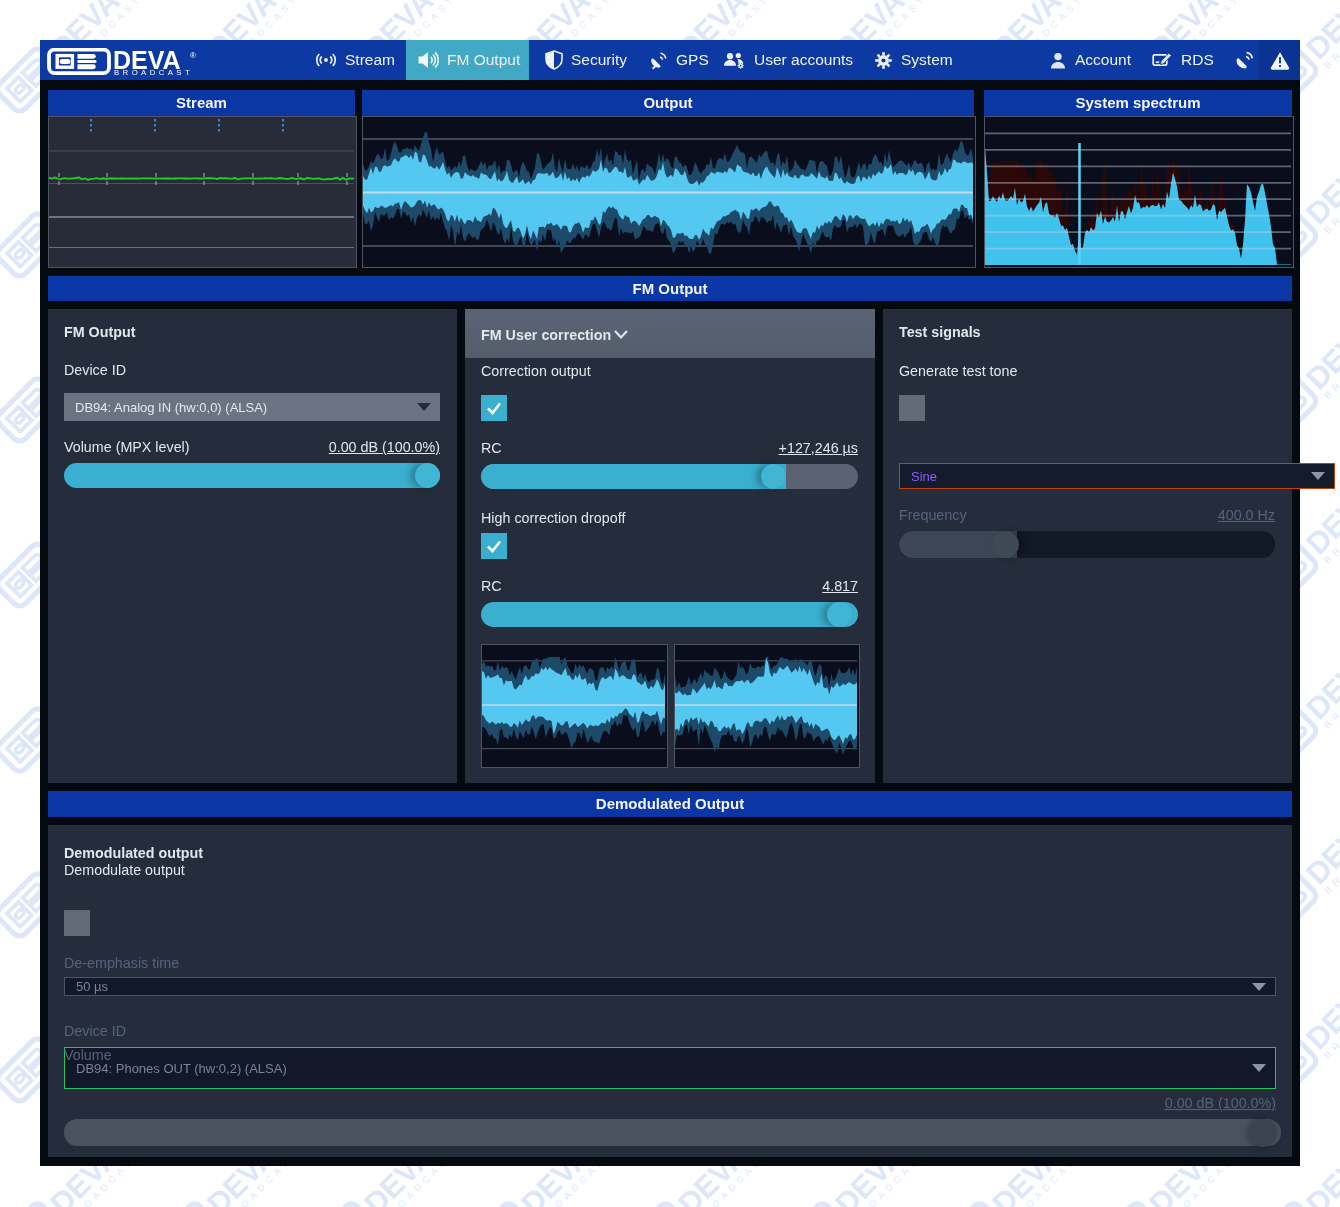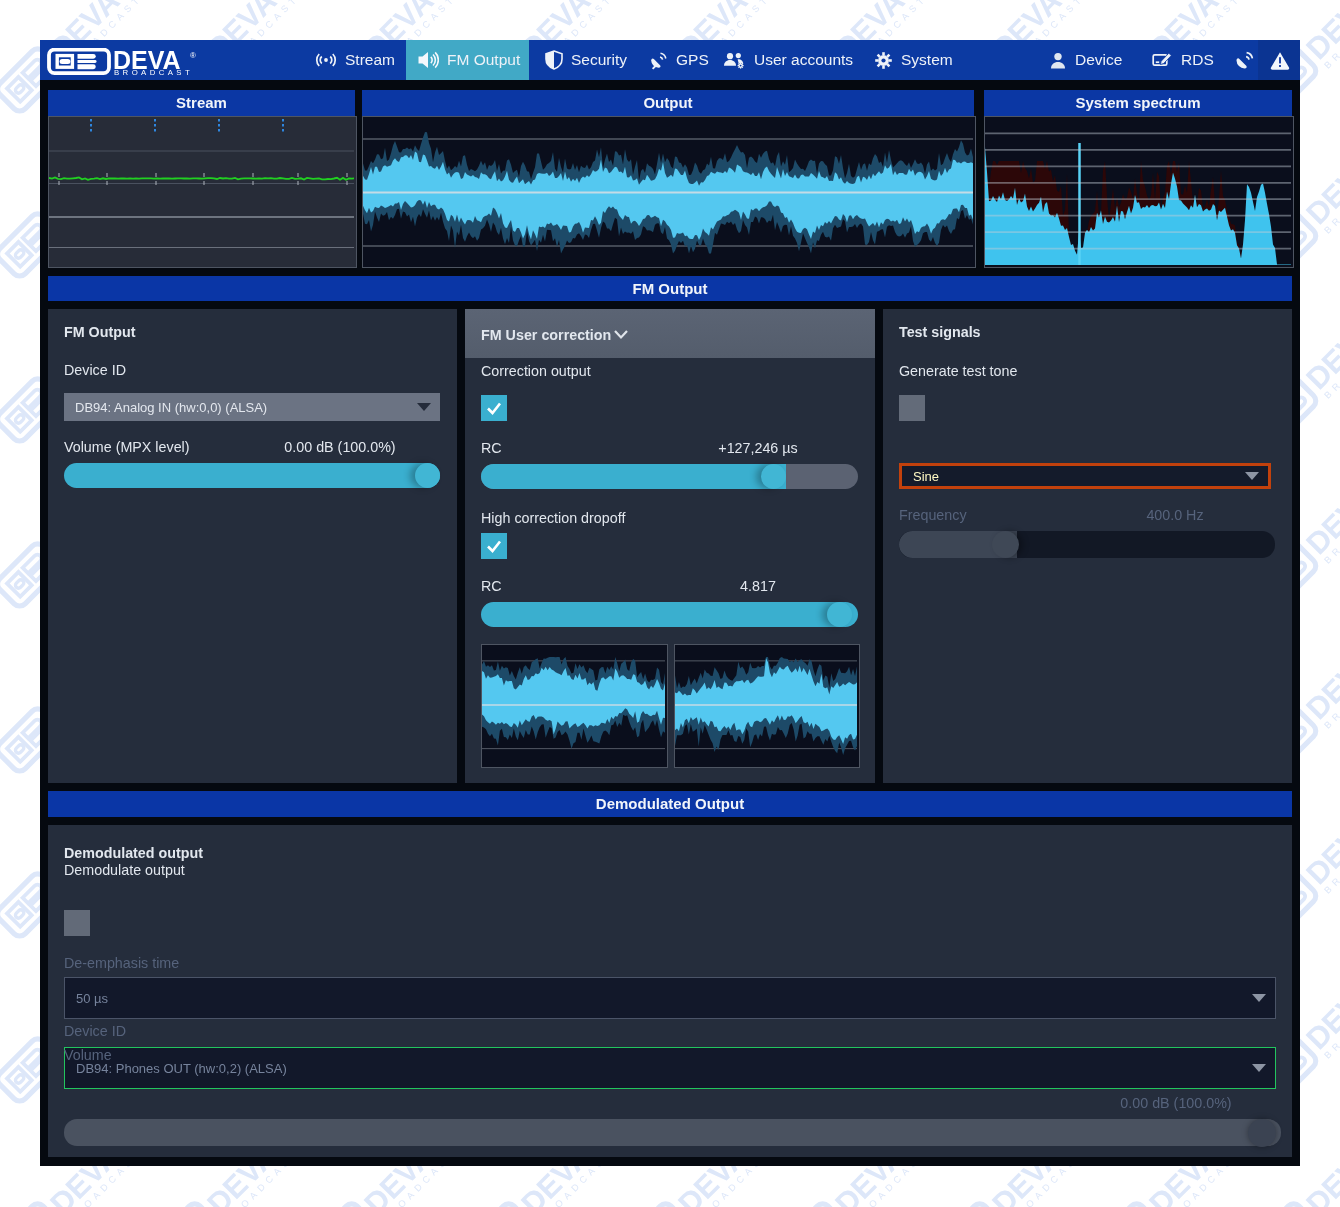--- a/index.html
+++ b/index.html
@@ -9,21 +9,21 @@
   .nav{position:absolute;left:40px;top:40px;width:1260px;height:40px;background:#0c3aa2;}
   .navitem{position:absolute;top:40px;height:40px;display:flex;align-items:center;color:#eef2f8;font-size:15.5px;}
   .navitem svg{margin-right:8px;}
   .hdr{position:absolute;background:#0b37a4;color:#f2f5fa;font-size:15px;font-weight:700;text-align:center;line-height:26px;height:26px;}
   .secbar{position:absolute;left:48px;width:1244px;height:25px;background:#0a36a6;color:#f2f5fa;font-size:15px;font-weight:700;text-align:center;line-height:25px;}
   .panel{position:absolute;background:#252d3c;}
   .chart{position:absolute;background:#0a0e1c;border:1px solid #4e5562;}
   .lbl{position:absolute;font-size:14.3px;color:#e2e7ee;white-space:nowrap;}
   .bold{font-weight:700;}
   .glbl{color:#56637c;}
-  .val{text-align:center;}
+  .val{text-align:right;text-decoration:underline;}
   .sel{position:absolute;height:25px;box-sizing:border-box;font-size:13px;display:flex;align-items:center;padding-left:11px;white-space:nowrap;}
   .sel .car{position:absolute;right:9px;top:50%;margin-top:-4px;width:0;height:0;border-left:7px solid transparent;border-right:7px solid transparent;border-top:8px solid #242b3a;}
   .sel2 .car{border-top-color:#8d95a4;}
   .slider{position:absolute;height:25px;border-radius:13px;}
   .thumb{position:absolute;border-radius:50%;}
   .chk{position:absolute;width:26px;height:26px;}
 </style></head>
 <body>
 <div class="page">
 <svg class="abs" width="1340" height="1207" style="left:0;top:0">
@@ -267,21 +267,21 @@
     <circle cx="9.5" cy="9.5" r="5.4" fill="#eef2f8"></circle>
     <circle cx="9.5" cy="9.5" r="2.1" fill="#0c3aa2"></circle>
       </svg>
   <span>System</span>
     </div>
 <div class="navitem" style="left:1049px">
   <svg width="18" height="19" viewBox="0 0 18 19">
     <circle cx="9" cy="5.6" r="3.7" fill="#dfe6f0"></circle>
     <path d="M2 17.5 c0-4.2 3.1-6.6 7-6.6 s7 2.4 7 6.6 z" fill="#dfe6f0"></path>
       </svg>
-  <span>Device</span>
+  <span>Account</span>
     </div>
 <div class="navitem" style="left:1152px">
   <svg width="21" height="20" viewBox="0 0 21 20">
     <rect x="1.2" y="4.8" width="13.6" height="10.4" rx="1.5" fill="none" stroke="#eef2f8" stroke-width="1.7"></rect>
     <path d="M3.8 12.2 h3.4" stroke="#eef2f8" stroke-width="1.7"></path>
     <path d="M9.2 11.2 l7.6-8 2.5 2.3 -7.6 8 -3.3 1 z" fill="#eef2f8" stroke="#0c3aa2" stroke-width="0.8"></path>
       </svg>
   <span>RDS</span>
     </div>
 <div class="navitem" style="left:1234px">
@@ -404,33 +404,33 @@
           <line x1="0" y1="104.5" x2="184" y2="104.5"></line>
         </g>
   <polygon points="0,30.4 2,43.7 4,37.2 6,43.5 8,41.9 10,42.4 12,39.3 14,31.3 16,40.7 18,36.8 20,33.8 22,38.9 24,33.0 26,27.9 28,33.7 30,24.6 32,27.9 34,28.8 36,30.9 38,31.3 40,22.4 42,25.4 44,28.4 46,34.4 48,33.2 50,25.6 52,31.2 54,33.7 56,35.2 58,36.1 60,33.4 62,30.6 64,16.9 66,23.5 68,21.6 70,24.8 72,30.0 74,27.6 76,18.0 78,23.1 80,23.5 82,23.2 84,21.3 86,22.8 88,21.3 90,21.2 92,12.2 94,12.2 96,21.8 98,24.7 100,21.0 102,20.8 104,17.7 106,13.0 108,12.2 110,13.5 112,13.9 114,14.0 116,17.1 118,15.7 120,17.4 122,13.7 124,17.1 126,15.1 128,14.4 130,17.0 132,18.3 134,20.8 136,14.3 138,16.1 140,25.1 142,31.4 144,24.4 146,19.3 148,20.9 150,35.7 152,30.7 154,32.0 156,43.1 158,28.6 160,36.4 162,34.3 164,29.1 166,23.1 168,27.9 170,28.2 172,28.6 174,26.5 176,22.0 178,30.6 180,24.3 182,31.3 184,21.6 186,35.7 186,98.1 184,101.9 182,106.5 180,103.0 178,96.5 176,96.9 174,100.5 172,104.1 170,111.0 168,103.7 166,98.4 164,109.1 162,106.8 160,103.2 158,97.5 156,91.4 154,97.4 152,94.7 150,100.7 148,96.6 146,92.0 144,91.9 142,93.8 140,97.2 138,89.5 136,89.5 134,86.9 132,92.7 130,94.3 128,79.4 126,80.3 124,91.3 122,97.2 120,85.3 118,78.7 116,80.7 114,89.3 112,93.8 110,89.5 108,85.6 106,86.0 104,82.6 102,89.9 100,90.5 98,89.5 96,96.4 94,90.7 92,82.1 90,82.5 88,92.2 86,89.7 84,95.9 82,89.9 80,91.2 78,98.2 76,103.1 74,87.4 72,84.1 70,95.7 68,99.5 66,92.7 64,91.8 62,97.8 60,96.7 58,90.8 56,91.2 54,86.0 52,90.7 50,90.7 48,90.7 46,95.2 44,105.7 42,102.3 40,108.0 38,99.1 36,95.5 34,90.4 32,85.3 30,80.6 28,89.5 26,82.9 24,102.4 22,84.2 20,86.1 18,87.4 16,79.6 14,90.2 12,79.9 10,81.6 8,89.4 6,91.1 4,91.0 2,91.0 0,101.9" fill="#1d4a68"></polygon>
   <polygon points="0,47.8 2,48.7 4,46.1 6,48.2 8,50.7 10,48.8 12,51.0 14,50.5 16,50.4 18,43.5 20,45.6 22,48.8 24,46.1 26,43.7 28,41.2 30,37.8 32,44.6 34,42.6 36,44.5 38,41.2 40,35.4 42,43.4 44,41.8 46,43.7 48,44.7 50,37.9 52,38.0 54,41.7 56,41.1 58,41.9 60,38.2 62,36.6 64,36.5 66,36.4 68,35.2 70,38.2 72,35.7 74,35.0 76,38.9 78,38.0 80,36.3 82,33.9 84,31.6 86,31.9 88,32.1 90,31.4 92,13.0 94,17.3 96,28.1 98,32.4 100,27.4 102,29.3 104,25.8 106,21.9 108,24.1 110,24.8 112,22.2 114,20.8 116,25.3 118,27.9 120,26.0 122,23.4 124,27.4 126,20.9 128,27.8 130,23.2 132,26.8 134,30.3 136,24.0 138,30.6 140,36.7 142,41.7 144,37.4 146,39.0 148,28.9 150,42.4 152,43.5 154,42.7 156,49.9 158,41.5 160,43.3 162,40.3 164,37.3 166,42.0 168,41.1 170,38.7 172,40.7 174,38.7 176,37.4 178,38.6 180,39.9 182,39.6 184,37.6 186,41.6 186,91.7 184,90.5 182,94.8 180,95.4 178,89.4 176,90.7 174,94.6 172,93.1 170,99.7 168,95.2 166,91.0 164,92.7 162,95.9 160,95.3 158,92.4 156,86.7 154,84.2 152,84.9 150,86.2 148,86.9 146,82.8 144,81.2 142,79.5 140,84.7 138,78.3 136,82.4 134,77.3 132,78.8 130,77.8 128,71.5 126,73.6 124,76.3 122,79.0 120,74.0 118,70.8 116,72.4 114,71.8 112,75.4 110,75.5 108,71.0 106,76.3 104,70.8 102,74.2 100,78.2 98,75.8 96,80.5 94,77.0 92,73.5 90,74.0 88,76.9 86,77.9 84,76.3 82,76.3 80,77.7 78,82.9 76,81.9 74,77.5 72,80.4 70,86.6 68,89.9 66,85.3 64,85.2 62,86.2 60,78.4 58,80.8 56,85.7 54,82.1 52,84.5 50,81.7 48,84.0 46,87.0 44,86.7 42,82.3 40,83.0 38,77.4 36,76.4 34,82.3 32,79.8 30,76.9 28,78.2 26,73.0 24,80.3 22,72.9 20,74.3 18,75.9 16,72.6 14,78.8 12,74.3 10,75.8 8,83.3 6,78.6 4,86.9 2,84.1 0,86.0" fill="#54c8f0"></polygon>
   <line x1="0" y1="60.5" x2="184" y2="60.5" stroke="#d8dfe5" stroke-width="1.6" opacity="0.85"></line>
 </svg></div>
 
 <div class="lbl bold" style="left:899px;top:324px">Test signals</div>
 <div class="lbl" style="left:899px;top:363px">Generate test tone</div>
 <div class="chk" style="left:899px;top:395px;background:#636b79"></div>
-<div class="sel sel2" style="left:899px;top:463px;width:372px;height:26px;background:#141b2b;border:3px solid #c2410c;color:#fef9c3">Sine<span class="car"></span></div>
+<div class="sel sel2" style="left:899px;top:463px;width:436px;height:26px;background:#141b2b;border:1px solid #c2410c;color:#8b5cf6">Sine<span class="car"></span></div>
 <div class="lbl glbl" style="left:899px;top:507px">Frequency</div>
 <div class="lbl val glbl" style="left:1075px;top:507px;width:200px">400.0 Hz</div>
 <div class="slider" style="left:899px;top:531px;width:376px;height:27px;background:#121825"></div>
 <div class="slider" style="left:899px;top:531px;width:118px;height:27px;background:#3d4655;border-radius:13.5px 0 0 13.5px"></div>
 <div class="thumb" style="left:992px;top:531px;width:27px;height:27px;background:#3f4856;box-shadow:4px 0 6px rgba(0,0,0,0.3)"></div>
 
 <div class="secbar" style="top:791px;height:26px;line-height:26px">Demodulated Output</div>
 <div class="panel" style="left:48px;top:825px;width:1244px;height:332px"></div>
 <div class="lbl bold" style="left:64px;top:845px">Demodulated output</div>
 <div class="lbl" style="left:64px;top:862px">Demodulate output</div>
 <div class="chk" style="left:64px;top:910px;background:#626a78"></div>
 <div class="lbl glbl" style="left:64px;top:955px">De-emphasis time</div>
-<div class="sel sel2" style="left:64px;top:977px;width:1212px;height:42px;background:#12182a;border:1px solid #4b5468;color:#76839c">50 µs<span class="car"></span></div>
+<div class="sel sel2" style="left:64px;top:977px;width:1212px;height:19px;background:#12182a;border:1px solid #4b5468;color:#76839c">50 µs<span class="car"></span></div>
 <div class="lbl glbl" style="left:64px;top:1023px">Device ID</div>
 <div class="sel sel2" style="left:64px;top:1047px;width:1212px;height:42px;background:#12182a;border:1px solid #22c55e;color:#76839c">DB94: Phones OUT (hw:0,2) (ALSA)<span class="car"></span></div>
 <div class="lbl glbl" style="left:64px;top:1047px">Volume</div>
 <div class="lbl val glbl" style="left:1076px;top:1095px;width:200px">0.00 dB (100.0%)</div>
 <div class="slider" style="left:64px;top:1119px;width:1217px;height:27px;background:#4a5260"></div>
 <div class="thumb" style="left:1248px;top:1119px;width:28px;height:28px;background:#3b4352;box-shadow:0 0 6px rgba(0,0,0,0.35)"></div>
 </div>
 
 </body></html>

